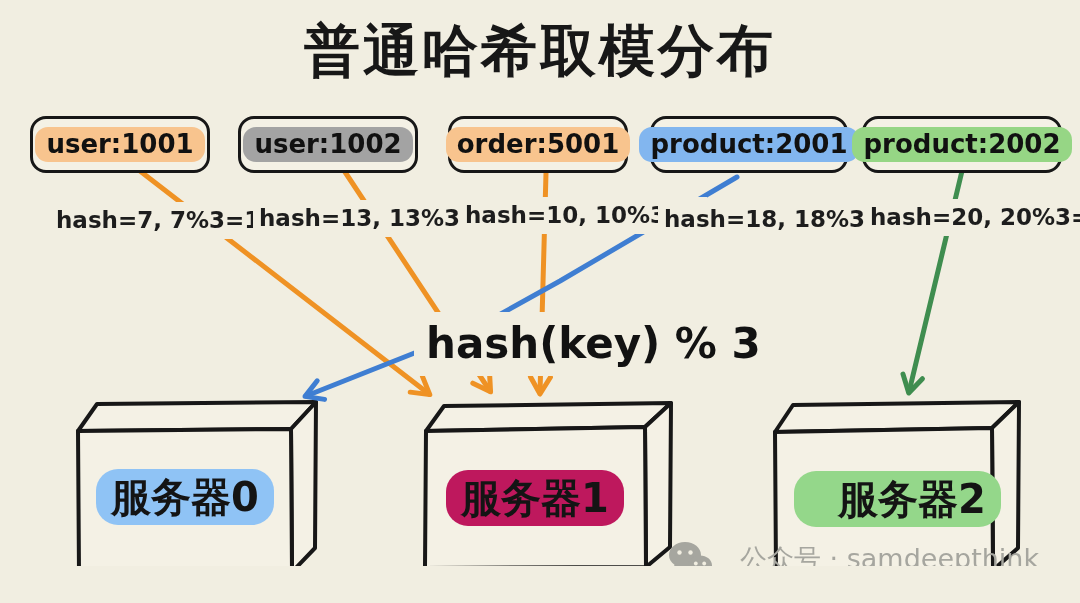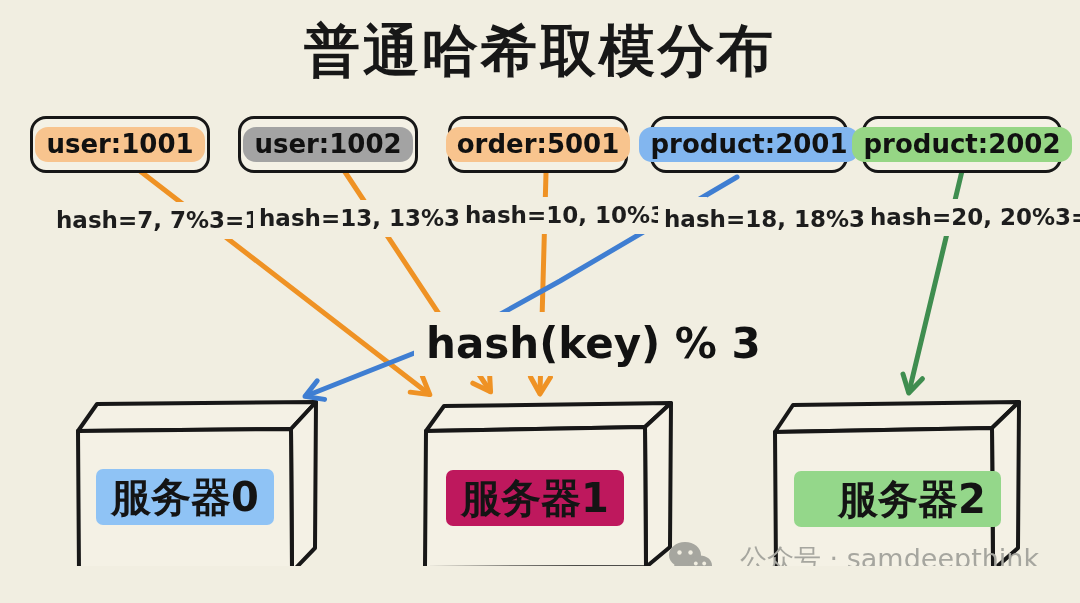--- a/index.html
+++ b/index.html
@@ -40,21 +40,21 @@
   }
   .formula{
     position:absolute;left:414px;top:268px;
     font-size:42px;font-weight:800;color:#121212;
     background:#f1eee1;
     padding:9px 12px;white-space:nowrap;line-height:1.1;margin-top:44px;
   }
   .serverlabel{
     position:absolute;
     display:inline-block;
-    padding:4px 15px;border-radius:7px;
+    padding:4px 15px;border-radius:22px;
     font-size:40px;font-weight:800;color:#141414;
     white-space:nowrap;line-height:1.2;
   }
   .watermark{
     position:absolute;left:668px;top:540px;
     display:flex;align-items:center;gap:28px;
     color:#a6a69f;font-size:27px;font-weight:400;
     white-space:nowrap;
   }
   svg.layer{position:absolute;left:0;top:0;}

